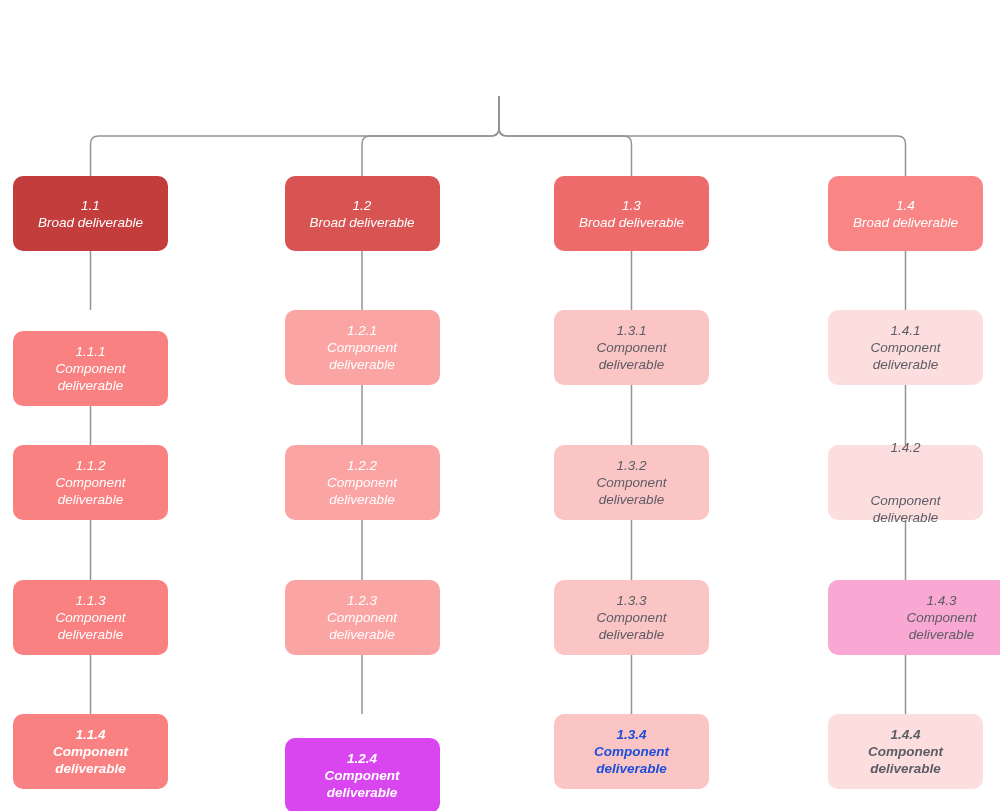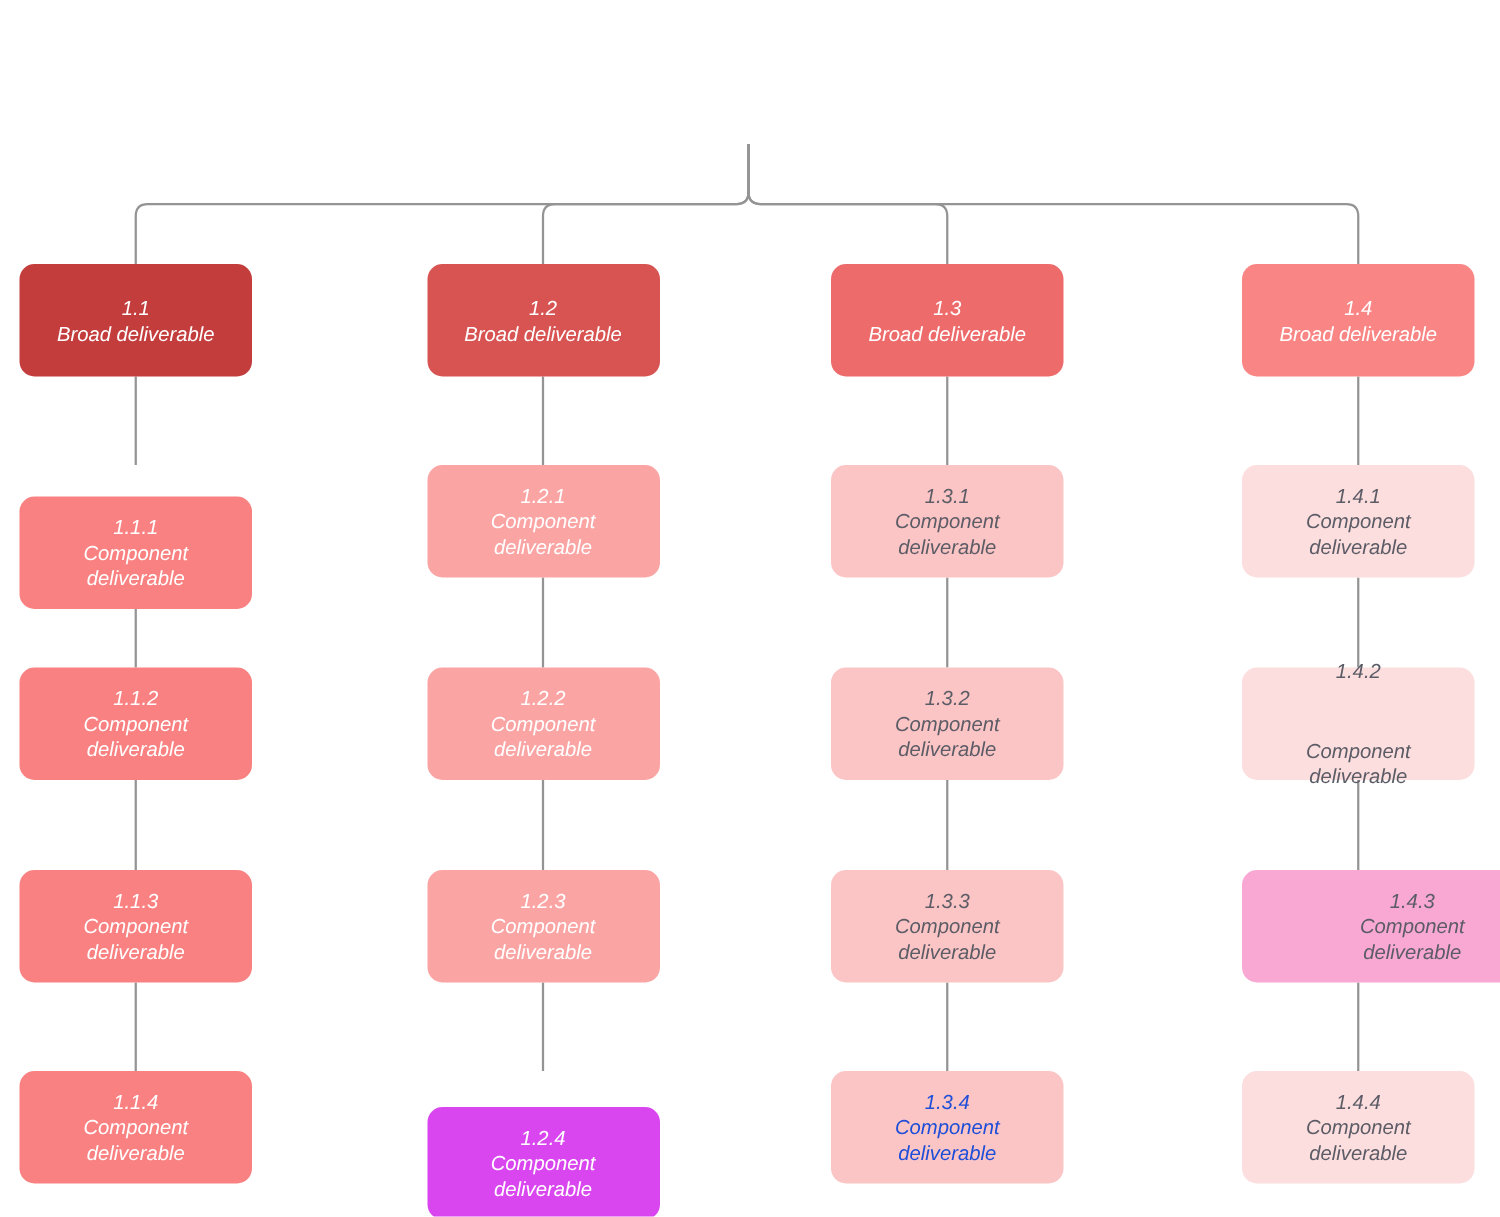--- a/index.html
+++ b/index.html
@@ -11,21 +11,21 @@
   svg.connectors{position:absolute;left:0;top:0;width:1000px;height:811px;}
   svg.connectors path{fill:none;stroke-width:1.5px;}
   .box{
     position:absolute;width:155px;height:75px;border-radius:10px;
     display:flex;flex-direction:column;align-items:center;justify-content:center;
     font-style:italic;font-size:13.5px;line-height:17px;text-align:center;
   }
   .box .label{width:130px;}
   .root{left:421.5px;top:21px;}
   .c1{left:13px;}   .c2{left:284.5px;} .c3{left:554px;} .c4{left:828px;}
-  .r0{top:176px;} .r1{top:310px;} .r2{top:445px;} .r3{top:580px;} .r4{top:714px;}
+  .r0{top:176px;} .r1{top:310px;} .r2{top:445px;} .r3{top:580px;} .r4{top:714px;font-weight:bold;}
 </style>
 </head>
 <body>
 
 <div class="canvas">
 
   <svg class="connectors" viewBox="0 0 1000 811">
     <g style="stroke: rgb(148, 148, 148);">
       <path d="M499 96 V128 Q499 136 491 136 H98.5 Q90.5 136 90.5 144 V176"></path>
       <path d="M499 96 V128 Q499 136 491 136 H370 Q362 136 362 144 V176"></path>

